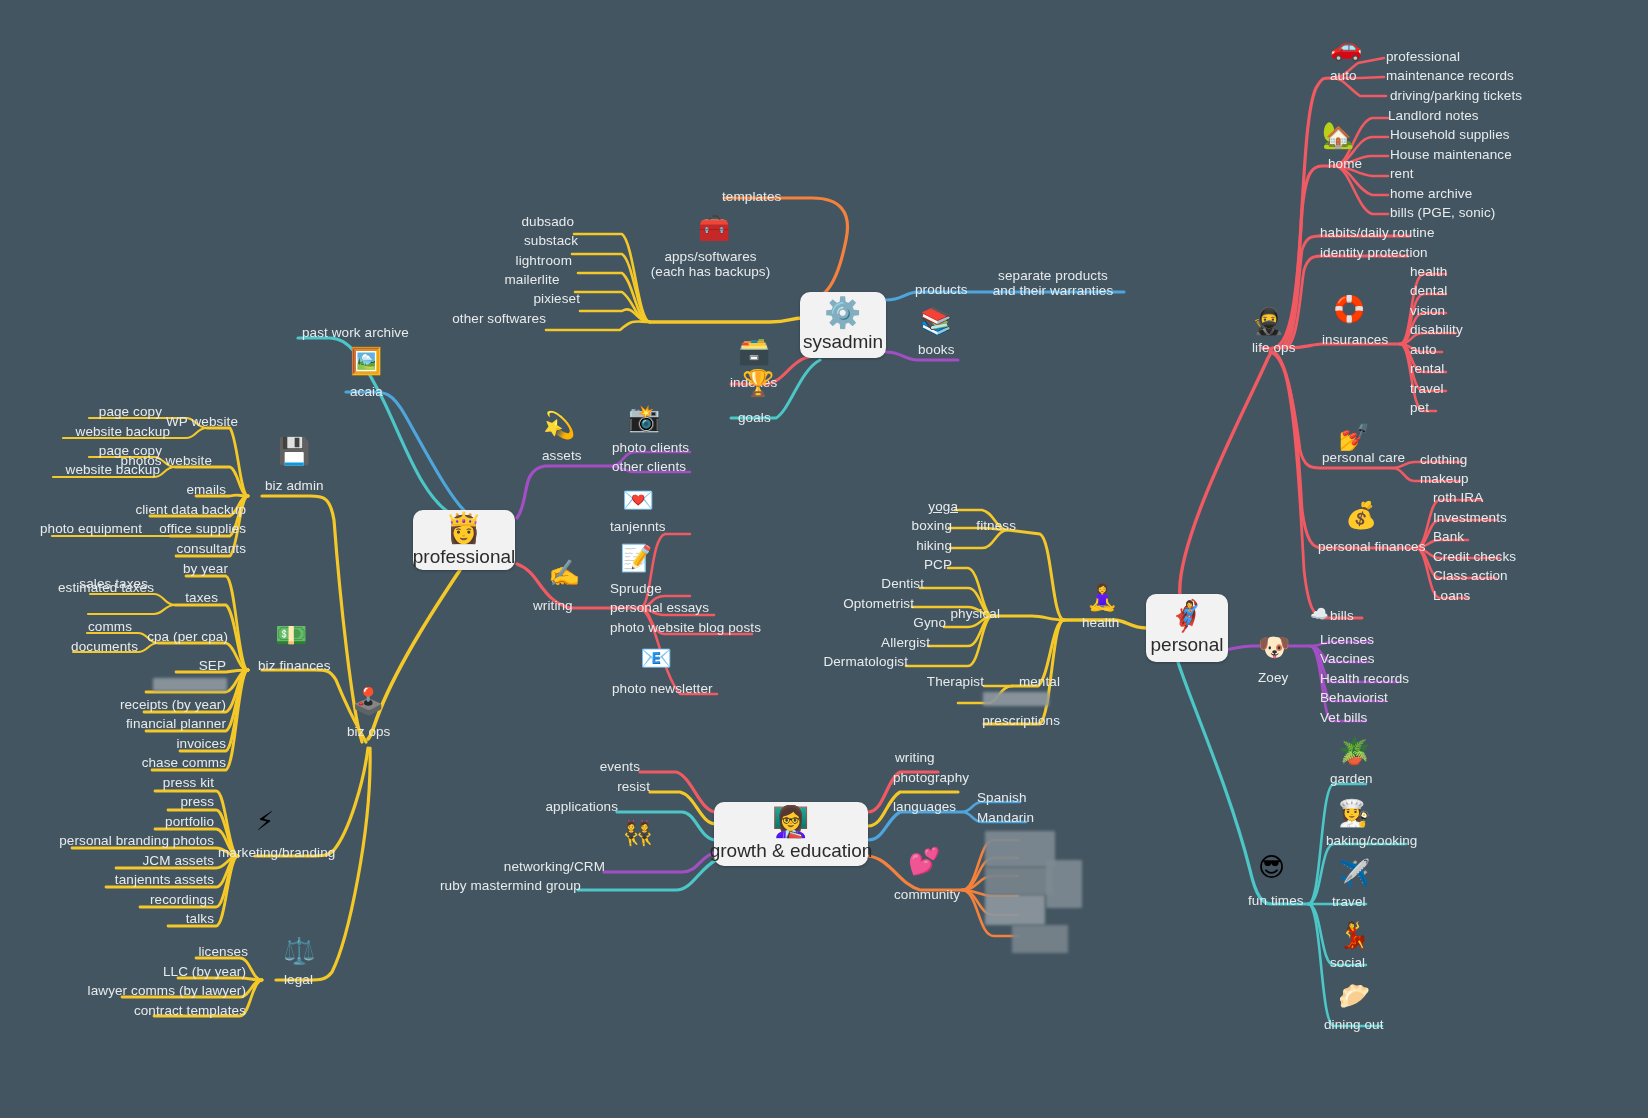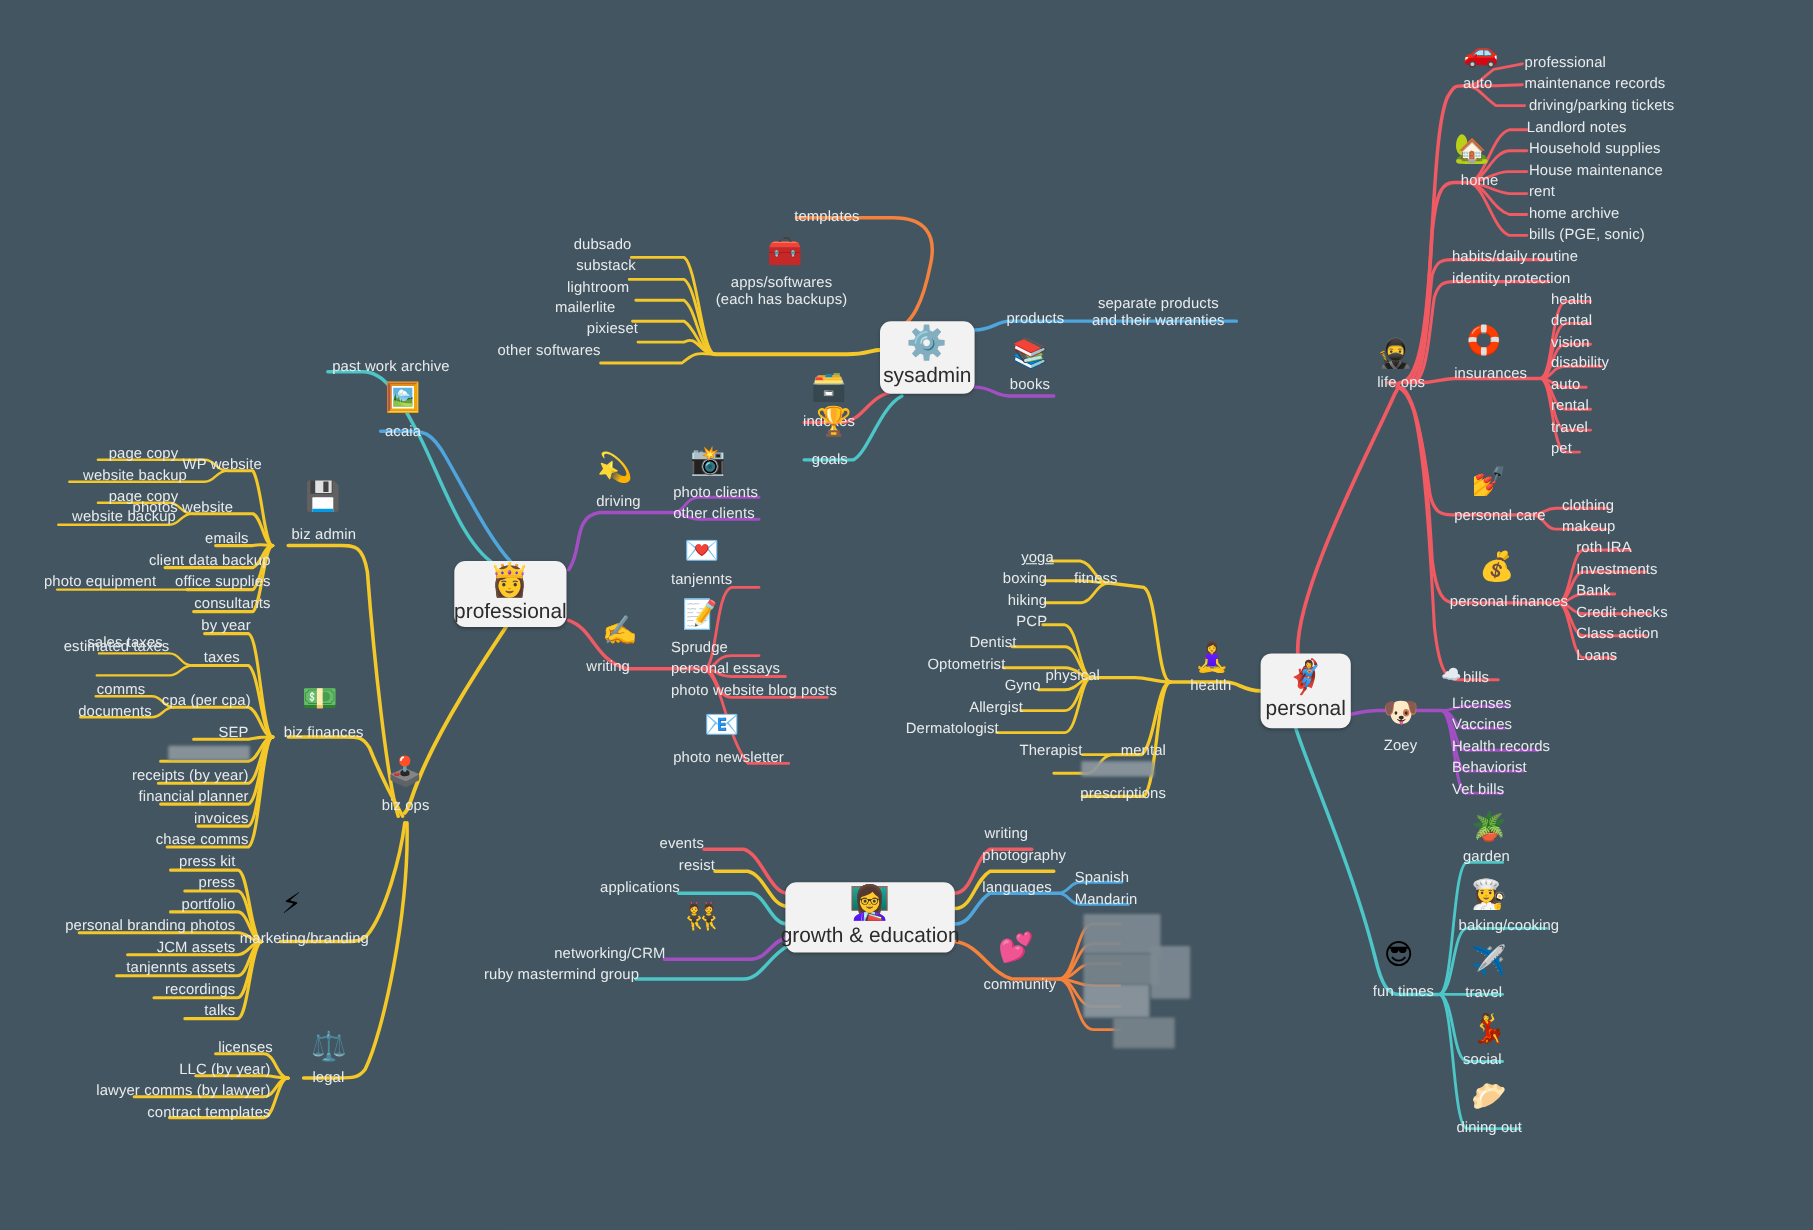--- a/index.html
+++ b/index.html
@@ -259,21 +259,21 @@
 <div class="lbl" style="left:918px;top:342px;">books</div>
 <div class="ico" style="left:738px;top:338px;">🗃️</div>
 <div class="lbl" style="left:730px;top:375px;">indexes</div>
 <div class="ico" style="left:742px;top:370px;">🏆</div>
 <div class="lbl" style="left:738px;top:410px;">goals</div>
 
 <div class="lbl" style="left:302px;top:325px;">past work archive</div>
 <div class="ico" style="left:350px;top:348px;">🖼️</div>
 <div class="lbl" style="left:350px;top:384px;">acaia</div>
 <div class="ico" style="left:543px;top:412px;">💫</div>
-<div class="lbl" style="left:542px;top:448px;">driving</div>
+<div class="lbl" style="left:542px;top:448px;">assets</div>
 <div class="ico" style="left:628px;top:405px;">📸</div>
 <div class="lbl" style="left:612px;top:440px;">photo clients</div>
 <div class="lbl" style="left:612px;top:459px;">other clients</div>
 <div class="ico" style="left:622px;top:487px;">💌</div>
 <div class="ico" style="left:548px;top:560px;">✍️</div>
 <div class="lbl" style="left:533px;top:598px;">writing</div>
 <div class="lbl" style="left:610px;top:519px;">tanjennts</div>
 <div class="ico" style="left:620px;top:545px;">📝</div>
 <div class="lbl" style="left:610px;top:581px;">Sprudge</div>
 <div class="lbl" style="left:610px;top:600px;">personal essays</div>
@@ -377,21 +377,21 @@
 <div class="lbl" style="left:1410px;top:264px;">health</div>
 <div class="lbl" style="left:1410px;top:283px;">dental</div>
 <div class="lbl" style="left:1410px;top:303px;">vision</div>
 <div class="lbl" style="left:1410px;top:322px;">disability</div>
 <div class="lbl" style="left:1410px;top:342px;">auto</div>
 <div class="lbl" style="left:1410px;top:361px;">rental</div>
 <div class="lbl" style="left:1410px;top:381px;">travel</div>
 <div class="lbl" style="left:1410px;top:400px;">pet</div>
 
 <div class="ico" style="left:1338px;top:424px;">💅</div>
-<div class="lbl" style="left:1322px;top:461px;">personal care</div>
+<div class="lbl" style="left:1322px;top:450px;">personal care</div>
 <div class="lbl" style="left:1420px;top:452px;">clothing</div>
 <div class="lbl" style="left:1420px;top:471px;">makeup</div>
 
 <div class="ico" style="left:1345px;top:502px;">💰</div>
 <div class="lbl" style="left:1318px;top:539px;">personal finances</div>
 <div class="lbl" style="left:1433px;top:490px;">roth IRA</div>
 <div class="lbl" style="left:1433px;top:510px;">Investments</div>
 <div class="lbl" style="left:1433px;top:529px;">Bank</div>
 <div class="lbl" style="left:1433px;top:549px;">Credit checks</div>
 <div class="lbl" style="left:1433px;top:568px;">Class action</div>

